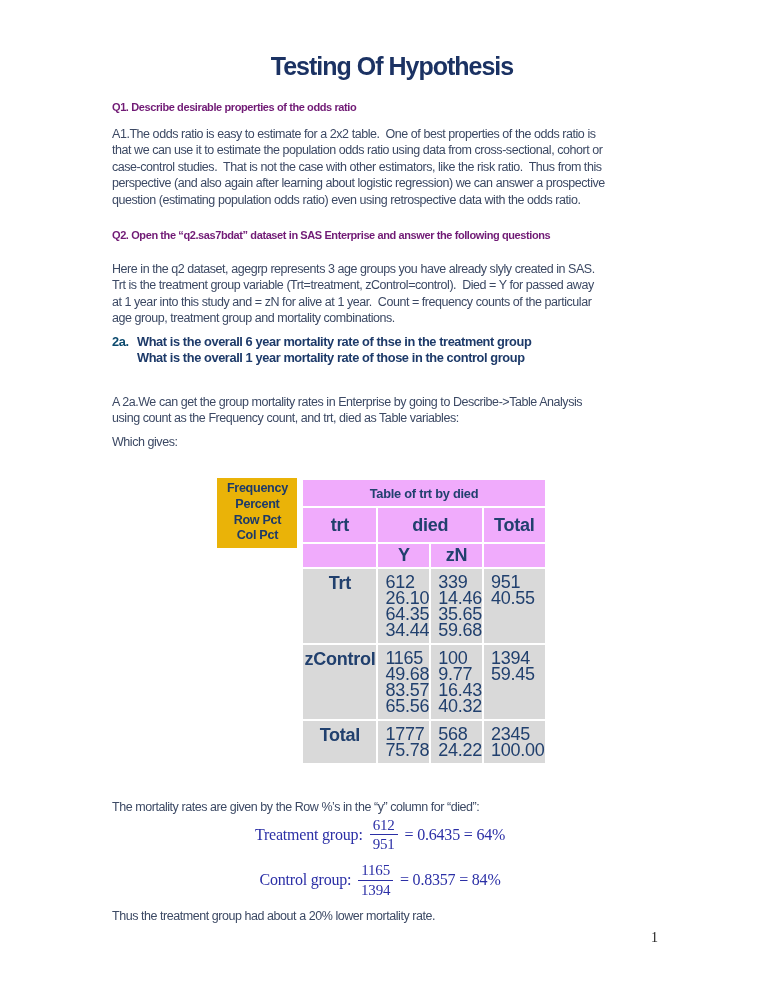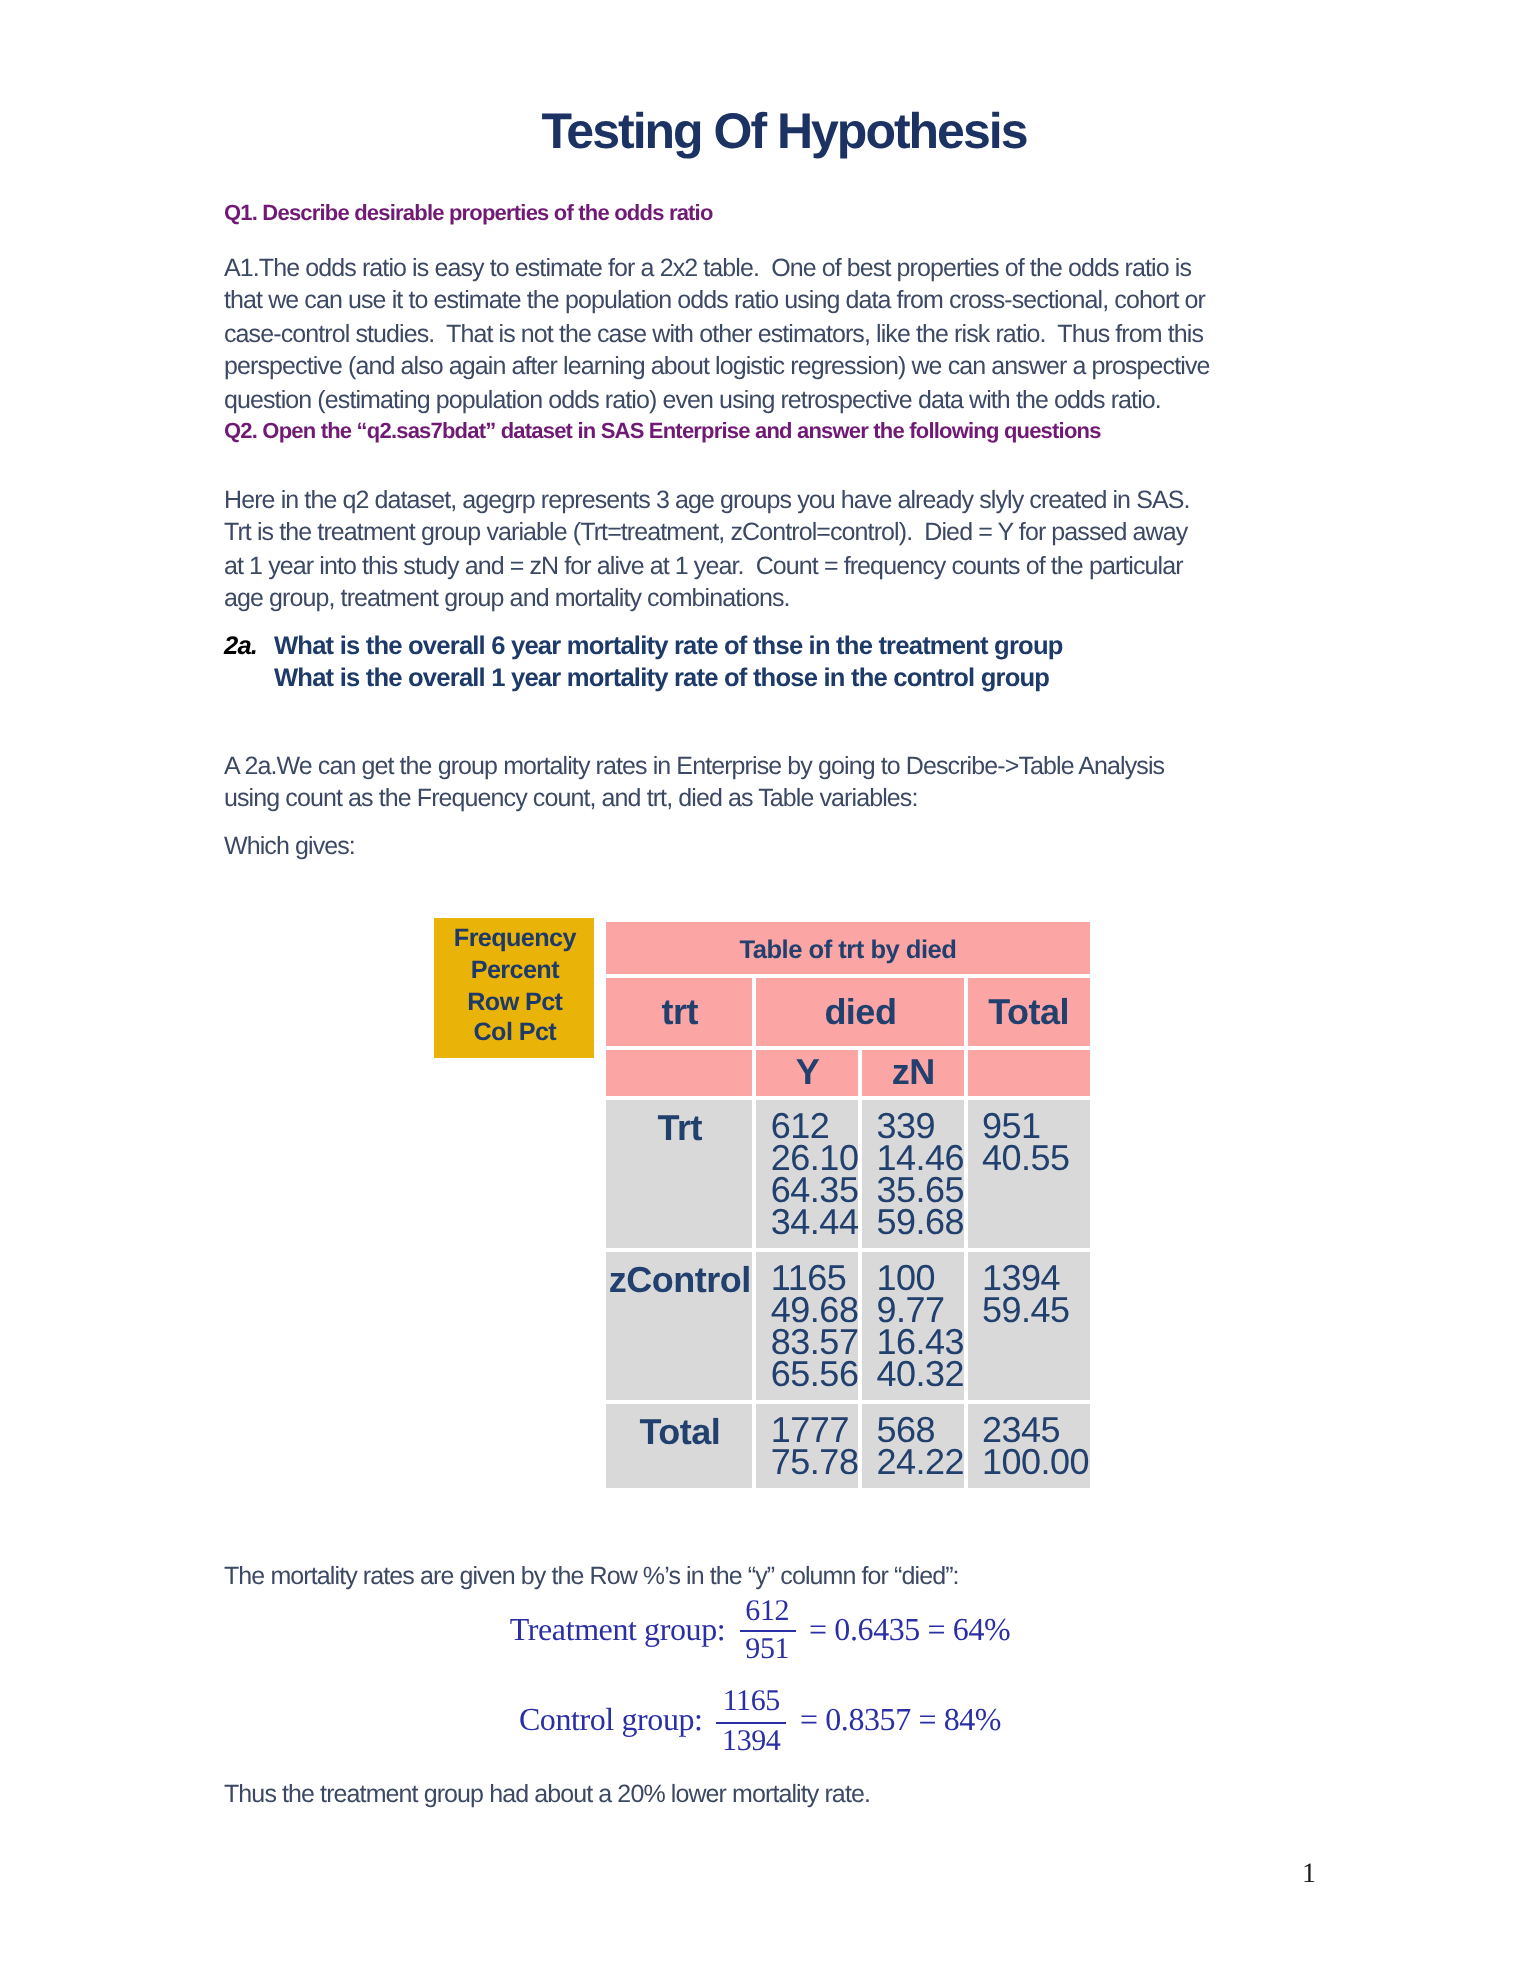--- a/index.html
+++ b/index.html
@@ -33,26 +33,26 @@
   }
   .para{
     font-size:12.5px;
     letter-spacing:-0.45px;
     color:#3c4964;
     line-height:16.5px;
     white-space:pre;
   }
   .q1-heading{margin-top:18px;}
   .a1-para{margin-top:10px;}
-  .q2-heading{}
+  .q2-heading{margin-top:19px;}
   .q2-desc{margin-top:17px;}
   .q2a{margin-top:7px;display:flex;}
   .q2a .q2a-label{
     font-weight:bold;font-size:12.8px;letter-spacing:-0.4px;
-    color:#000000;line-height:16.5px;width:25px;flex:none;font-style:italic;
+    color:#0c4a6e;line-height:16.5px;width:25px;flex:none;
   }
   .q2a .q2a-lines{flex:1;}
   .q2a .q2a-lines div{
     font-weight:bold;font-size:12.8px;letter-spacing:-0.4px;
     color:#1d3a69;line-height:16.5px;white-space:pre;
   }
   .a2a-para{margin-top:27px;}
   .which-gives{margin-top:7px;}
 
   
@@ -79,21 +79,21 @@
     border-collapse:separate;
     border-spacing:2px;
     table-layout:fixed;
   }
   table.freq th, table.freq td{
     color:#21406e;
     font-size:18px;
     letter-spacing:-0.25px;
   }
   table.freq th{
-    background:#fca5a5;
+    background:#f0abfc;
     font-weight:bold;
     text-align:center;
   }
   table.freq .tbl-title{height:24px;font-size:12.8px;}
   table.freq .hdr-b{height:32px;vertical-align:middle;}
   table.freq .hdr-c{height:20px;vertical-align:middle;}
   table.freq td{
     background:#d9d9d9;
     vertical-align:top;
     text-align:left;

